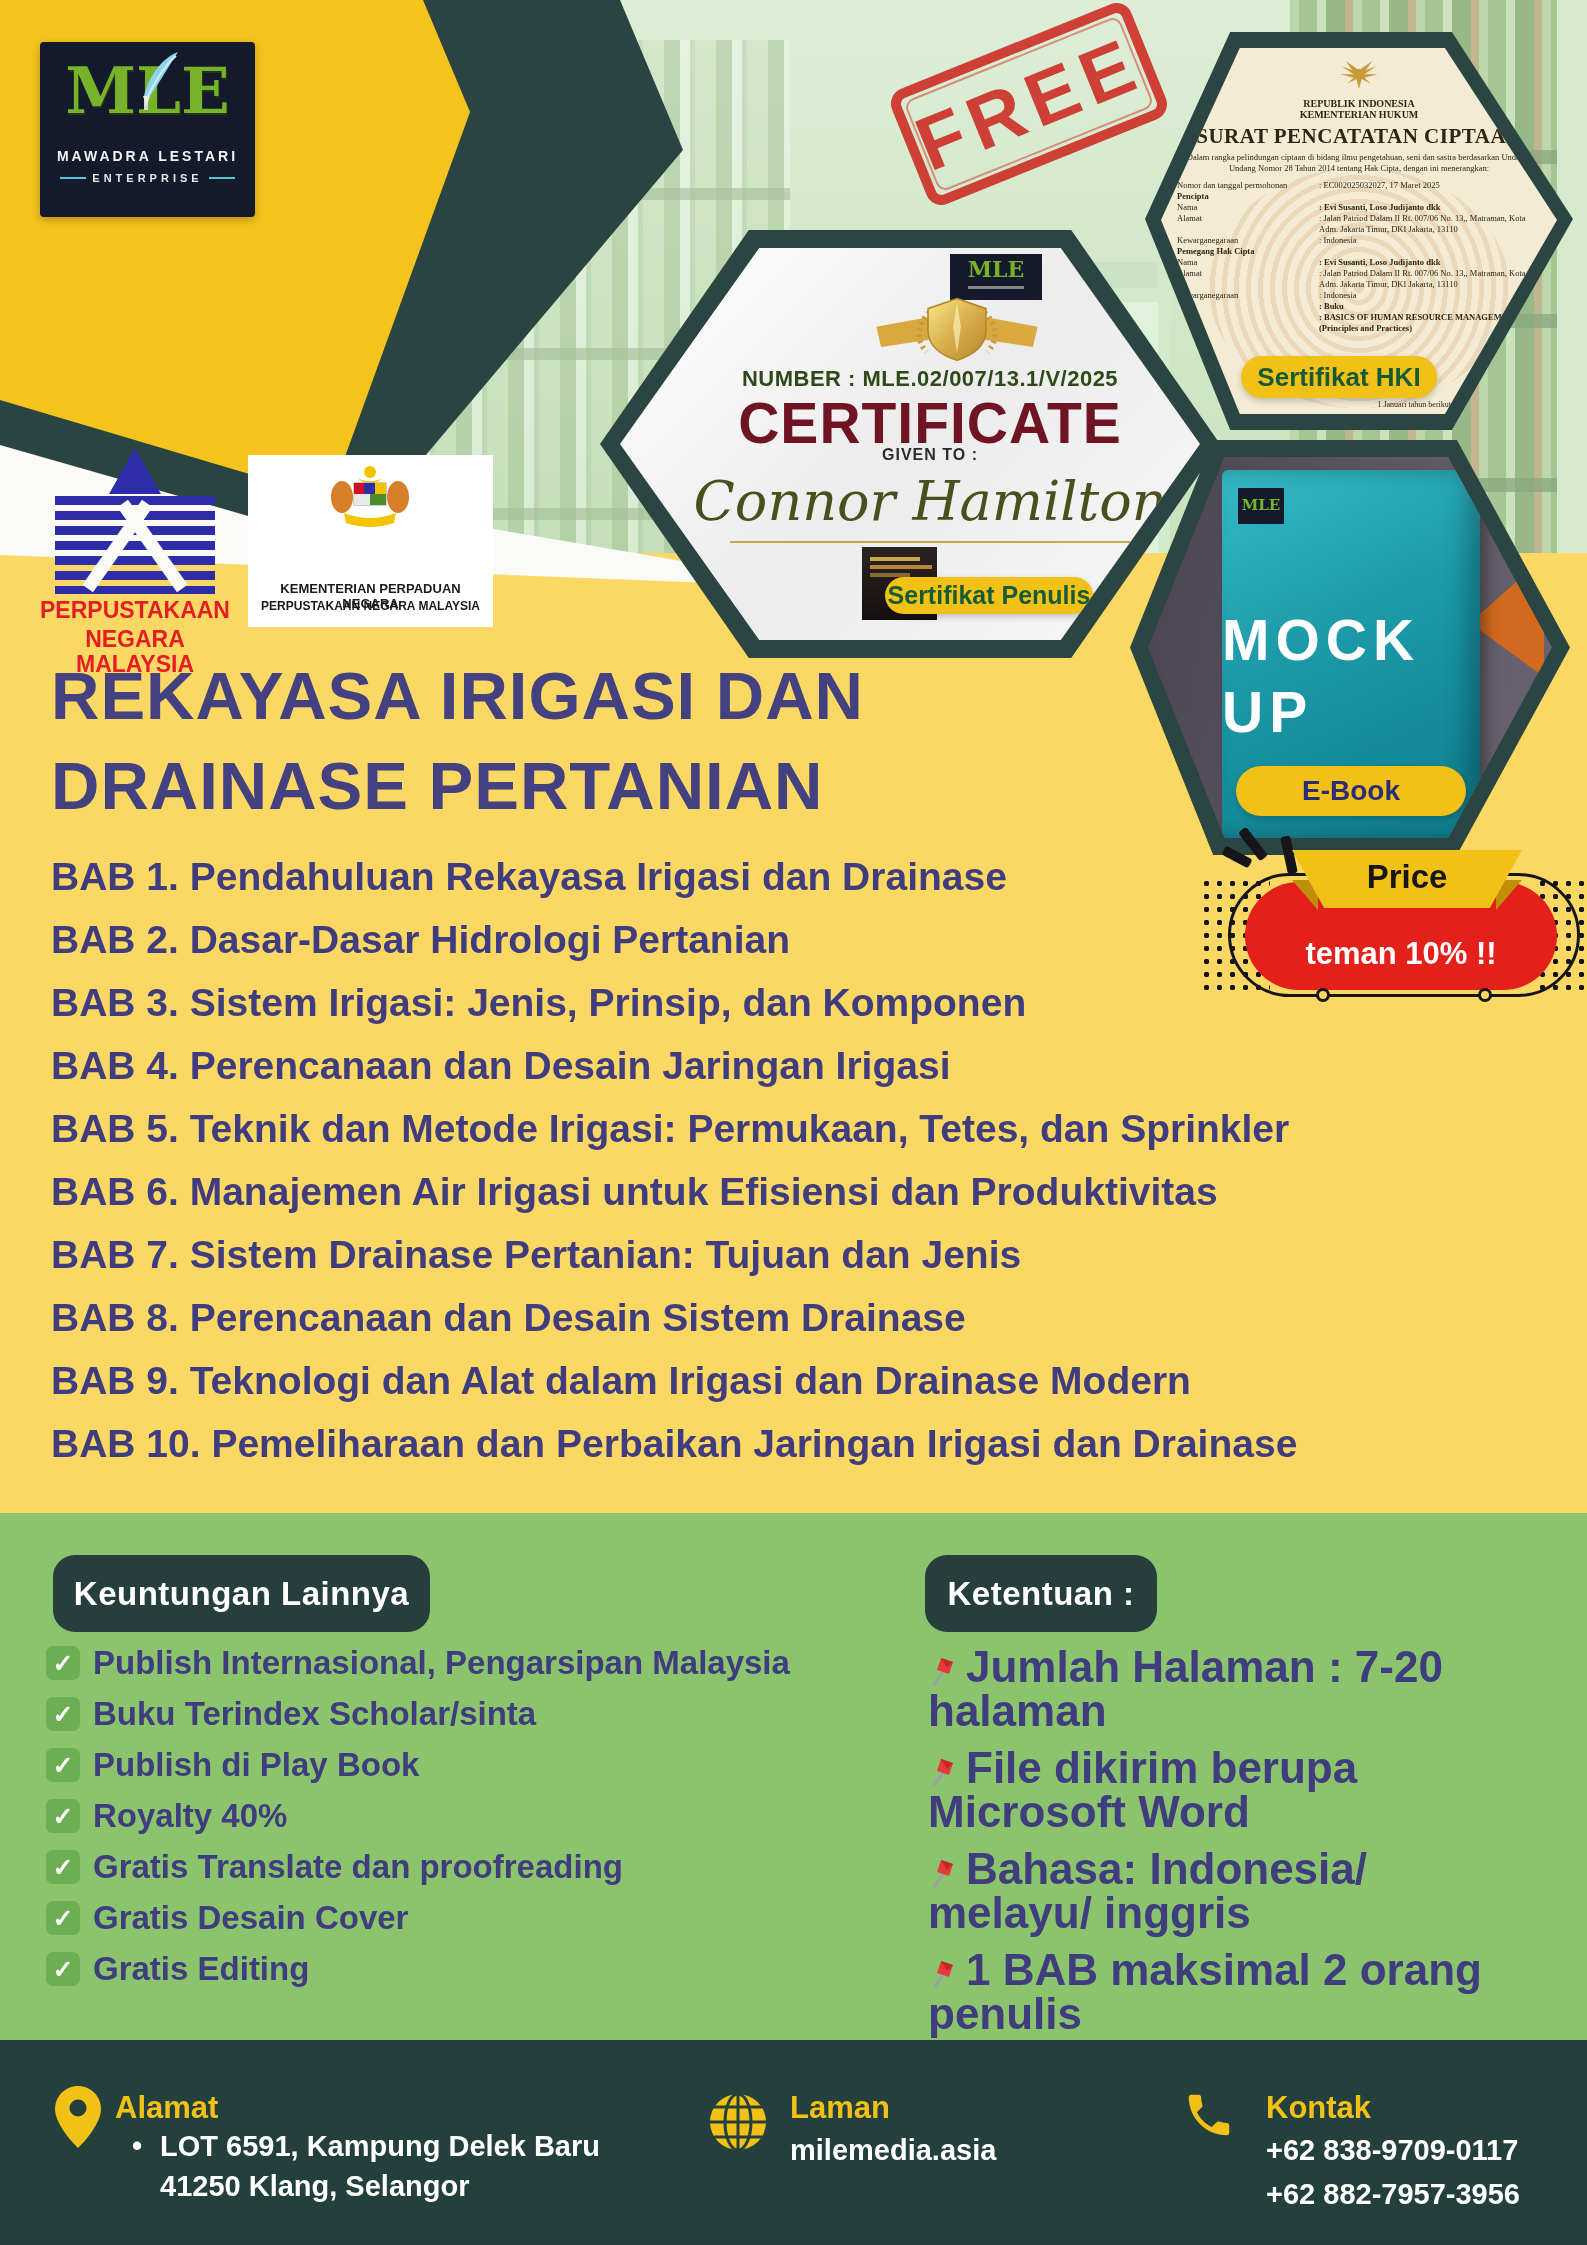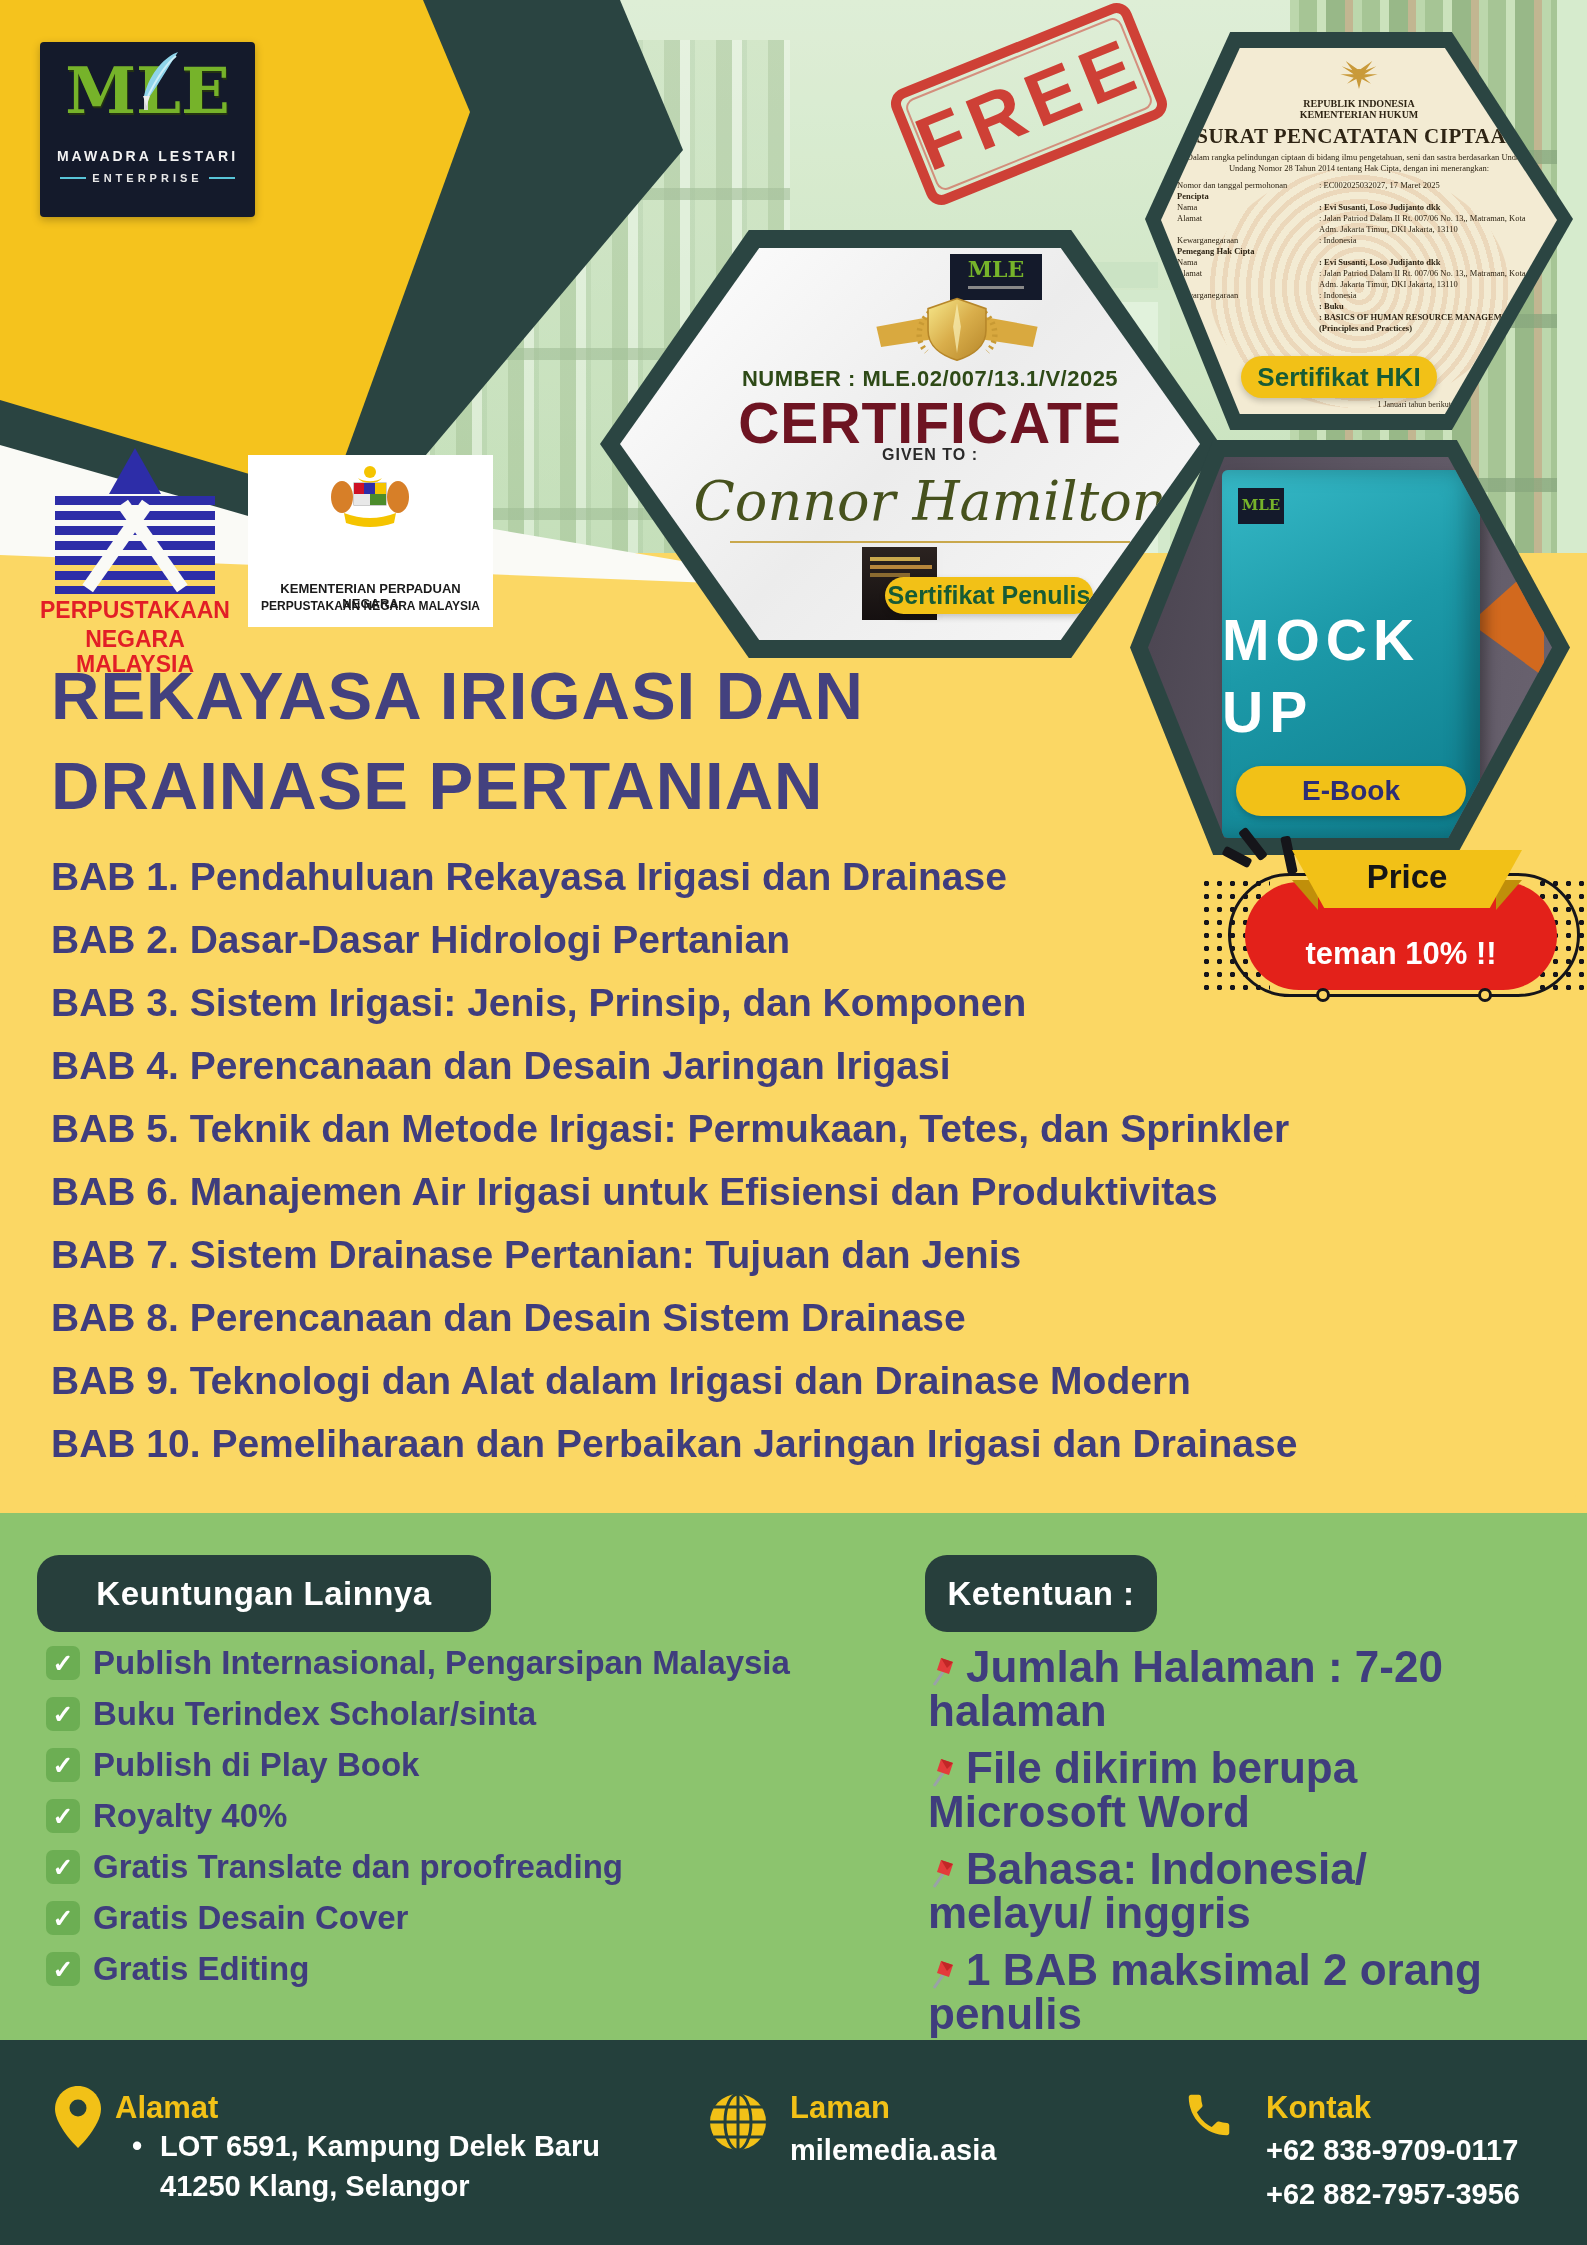--- a/index.html
+++ b/index.html
@@ -174,21 +174,21 @@
   #title1{top:662px;}
   #title2{top:752px;}
   #chapters{position:absolute;left:51px;top:857px;width:1500px;}
   .chapter{font-size:39px;font-weight:800;color:#3F3D7D;line-height:39px;margin-bottom:24px;}
 
   
   #green-sec{left:0;top:1513px;width:1587px;height:527px;background:#8CC46E;}
   .sec-badge{position:absolute;top:42px;height:77px;background:#273F3C;border-radius:22px;
     display:flex;align-items:center;justify-content:center;color:#FFF;font-weight:800;font-size:33px;
     letter-spacing:.5px;}
-  #benefits-badge{left:37px;width:454px;}
+  #benefits-badge{left:53px;width:377px;}
   #terms-badge{left:925px;width:232px;}
   #benefits-list{position:absolute;left:46px;top:132px;width:850px;}
   .benefit{display:flex;align-items:center;margin-bottom:16px;}
   .check{width:34px;height:34px;flex:none;background:#6CAE53;border-radius:7px;margin-right:13px;
     color:#FFF;font-size:25px;font-weight:900;line-height:34px;text-align:center;}
   .benefit .txt{font-size:33px;font-weight:800;color:#3F3D7D;line-height:35px;}
   #terms-list{position:absolute;left:928px;top:132px;width:580px;}
   .term{margin-bottom:13px;font-size:44px;font-weight:800;color:#3F3D7D;line-height:44px;}
   .term svg{vertical-align:-6px;margin-right:8px;}
 

